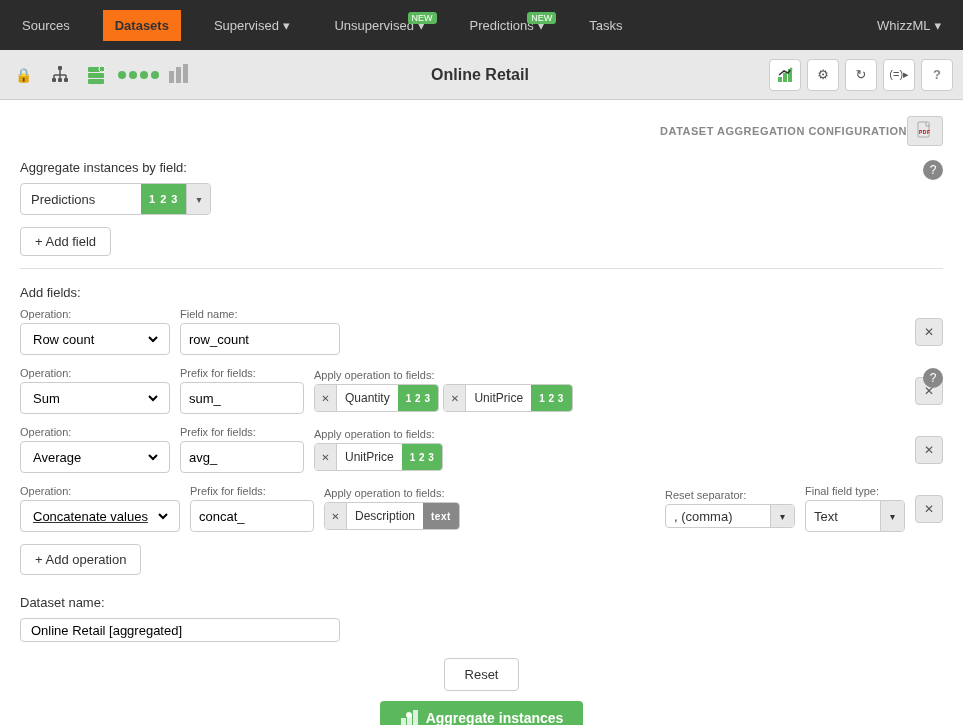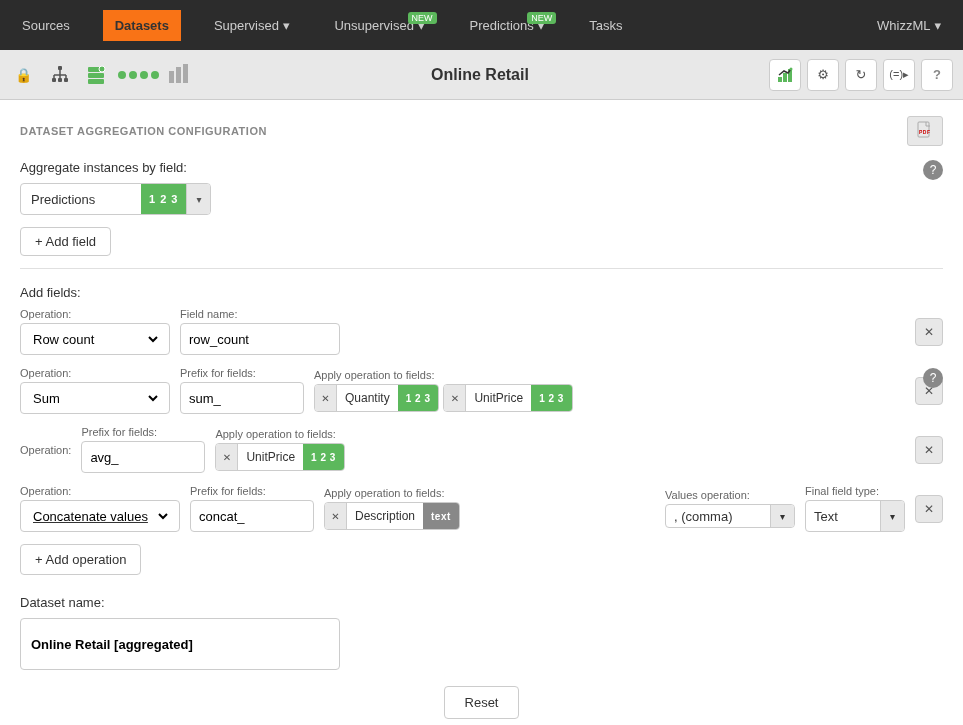--- a/index.html
+++ b/index.html
@@ -111,21 +111,21 @@
 
     .section-header {
       font-size: 11px;
       font-weight: bold;
       color: #888;
       letter-spacing: 0.5px;
       margin-bottom: 14px;
       text-transform: uppercase;
       display: flex;
       align-items: center;
-      justify-content: space-between;
+      justify-content: flex-end;
     }
 
     .pdf-btn {
       background: #e8e8e8;
       border: 1px solid #ccc;
       border-radius: 3px;
       padding: 4px 8px;
       cursor: pointer;
       font-size: 11px;
       color: #555;
@@ -399,27 +399,26 @@
       gap: 4px;
       margin-top: 8px;
       margin-bottom: 20px;
     }
 
     .dataset-name-section {
       margin-top: 4px;
     }
     .dataset-name-input {
       width: 320px;
-      height: 52px;
+      height: 24px;
       border: 1px solid #ccc;
       border-radius: 4px;
       padding: 0 10px;
       font-size: 13px;
       outline: none;
-      font-weight: bold;
     }
 
     .bottom-actions {
       display: flex;
       align-items: center;
       justify-content: flex-end;
       gap: 10px;
       margin-top: 16px;
       flex-direction: column;
     }
@@ -625,20 +624,25 @@
             <span class="field-tag-badge">1 2 3</span>
           </div>
         </div>
       </div>
       <div class="remove-btn">✕</div>
     </div>
 
     <div class="operation-row">
       <div class="op-group">
         <span class="op-label">Operation:</span>
+        <div class="op-select">
+          <select>
+            <option>Average</option>
+          </select>
+        </div>
       </div>
       <div class="op-group">
         <span class="op-label">Prefix for fields:</span>
         <input class="op-input" value="avg_" style="">
       </div>
       <div class="op-group" style="flex:1;">
         <span class="op-label">Apply operation to fields:</span>
         <div class="fields-container">
           <div class="field-tag">
             <span class="field-tag-remove">✕</span>
@@ -667,21 +671,21 @@
         <span class="op-label">Apply operation to fields:</span>
         <div class="fields-container">
           <div class="field-tag">
             <span class="field-tag-remove">✕</span>
             <span class="field-tag-name">Description</span>
             <span class="field-tag-badge text-badge">text</span>
           </div>
         </div>
       </div>
       <div class="op-group">
-        <span class="op-label">Values operation:</span>
+        <span class="op-label">Reset separator:</span>
         <div class="separator-select">
           <span class="separator-text">, (comma)</span>
           <span class="separator-arrow">▾</span>
         </div>
       </div>
       <div class="op-group">
         <span class="op-label">Final field type:</span>
         <div class="final-type-select">
           <span class="final-type-text">Text</span>
           <span class="final-type-arrow">▾</span>

